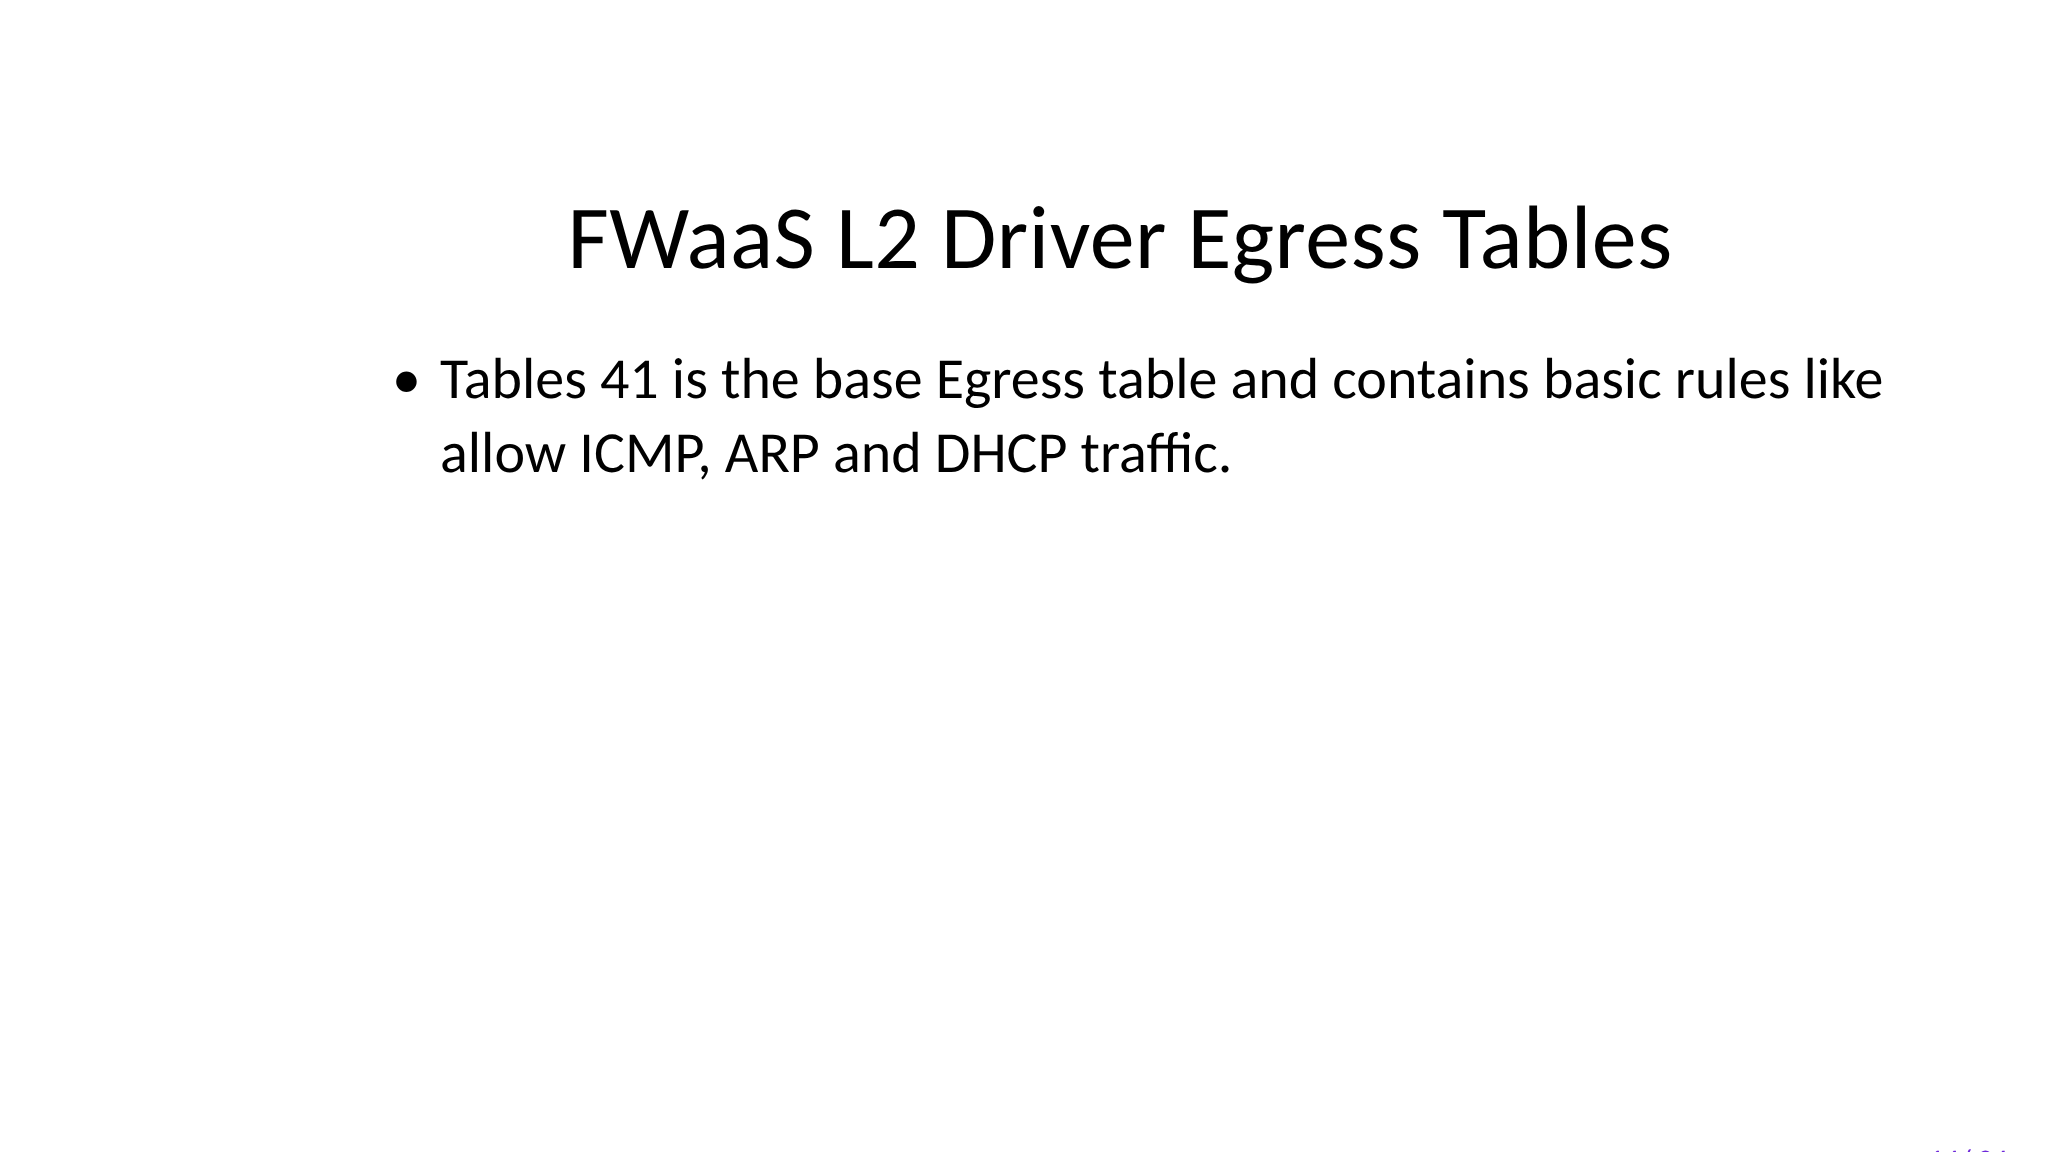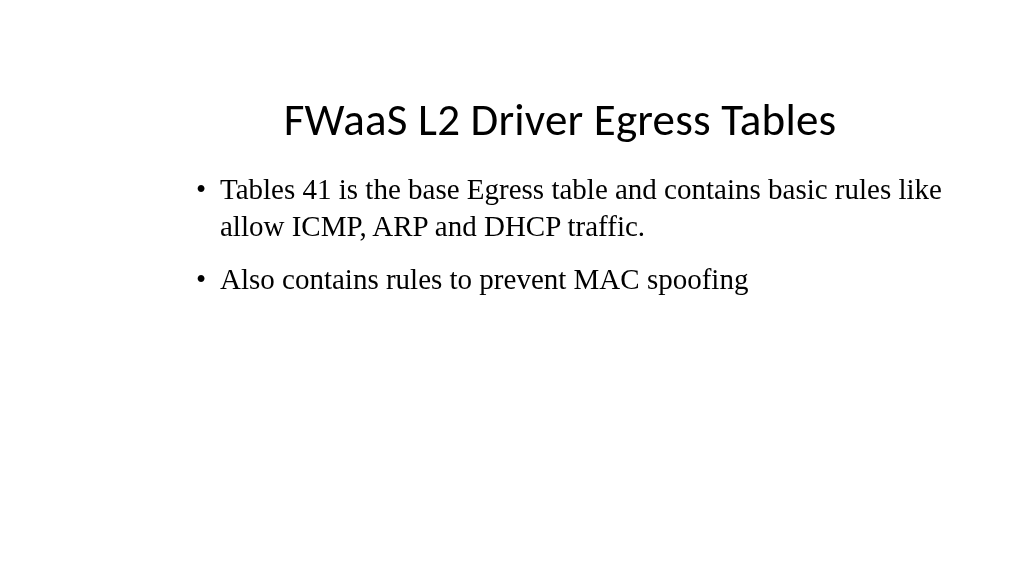--- a/index.html
+++ b/index.html
@@ -35,21 +35,20 @@
     }
     .bullet-list {
       list-style: none;
     }
     .bullet-item {
       position: relative;
       font-size: 29px;
       line-height: 1.28;
       margin-bottom: 6px;
       padding-left: 24px;
-      font-family: Liberation Serif, serif;
     }
     .bullet-item::before {
       content: "•";
       position: absolute;
       left: 0;
       top: 0;
       font-size: 29px;
     }
     .page-number {
       position: absolute;
@@ -60,17 +59,16 @@
     }
   </style>
 </head>
 <body>
 
 <div class="slide">
   <h1 class="title">FWaaS L2 Driver Egress Tables</h1>
   <div class="content">
     <ul class="bullet-list">
       <li class="bullet-item">Tables 41 is the base Egress table and contains basic rules like allow ICMP, ARP and DHCP traffic.</li>
-      <li class="bullet-item">Also contains rules to prevent MAC spoofing</li>
     </ul>
   </div>
   <div class="page-number">14/ 24</div>
 </div>
 
 </body></html>

